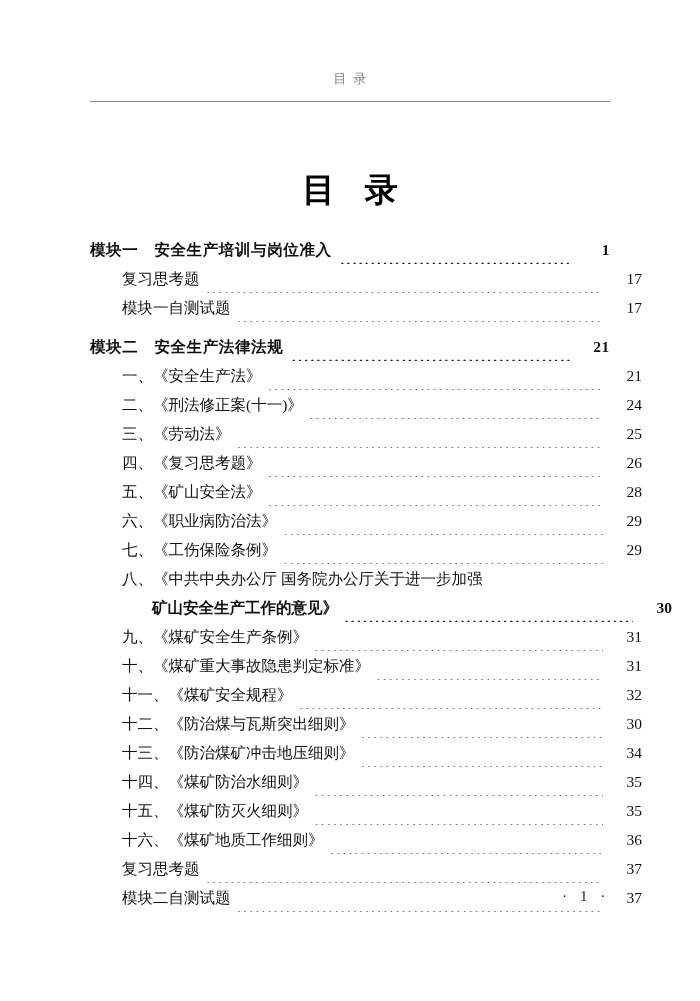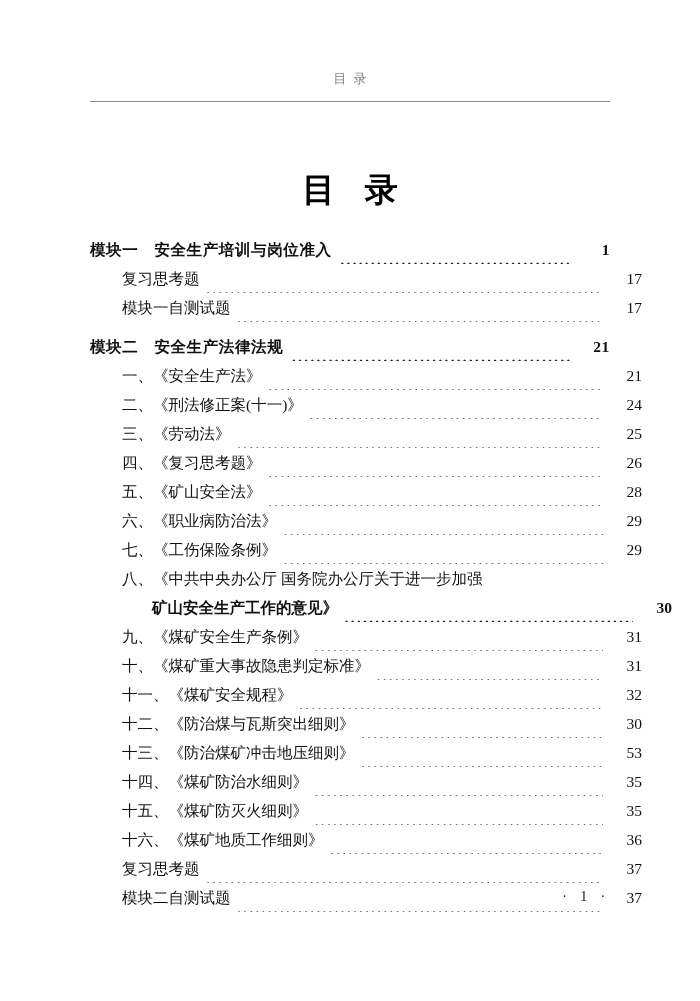--- a/index.html
+++ b/index.html
@@ -249,21 +249,21 @@
         <span class="row-page">32</span>
       </div>
       <div class="toc-row sub">
         <span class="row-label">十二、《防治煤与瓦斯突出细则》</span>
         <span class="leader"></span>
         <span class="row-page">30</span>
       </div>
       <div class="toc-row sub">
         <span class="row-label">十三、《防治煤矿冲击地压细则》</span>
         <span class="leader"></span>
-        <span class="row-page">53</span>
+        <span class="row-page">34</span>
       </div>
       <div class="toc-row sub">
         <span class="row-label">十四、《煤矿防治水细则》</span>
         <span class="leader"></span>
         <span class="row-page">35</span>
       </div>
       <div class="toc-row sub">
         <span class="row-label">十五、《煤矿防灭火细则》</span>
         <span class="leader"></span>
         <span class="row-page">35</span>

